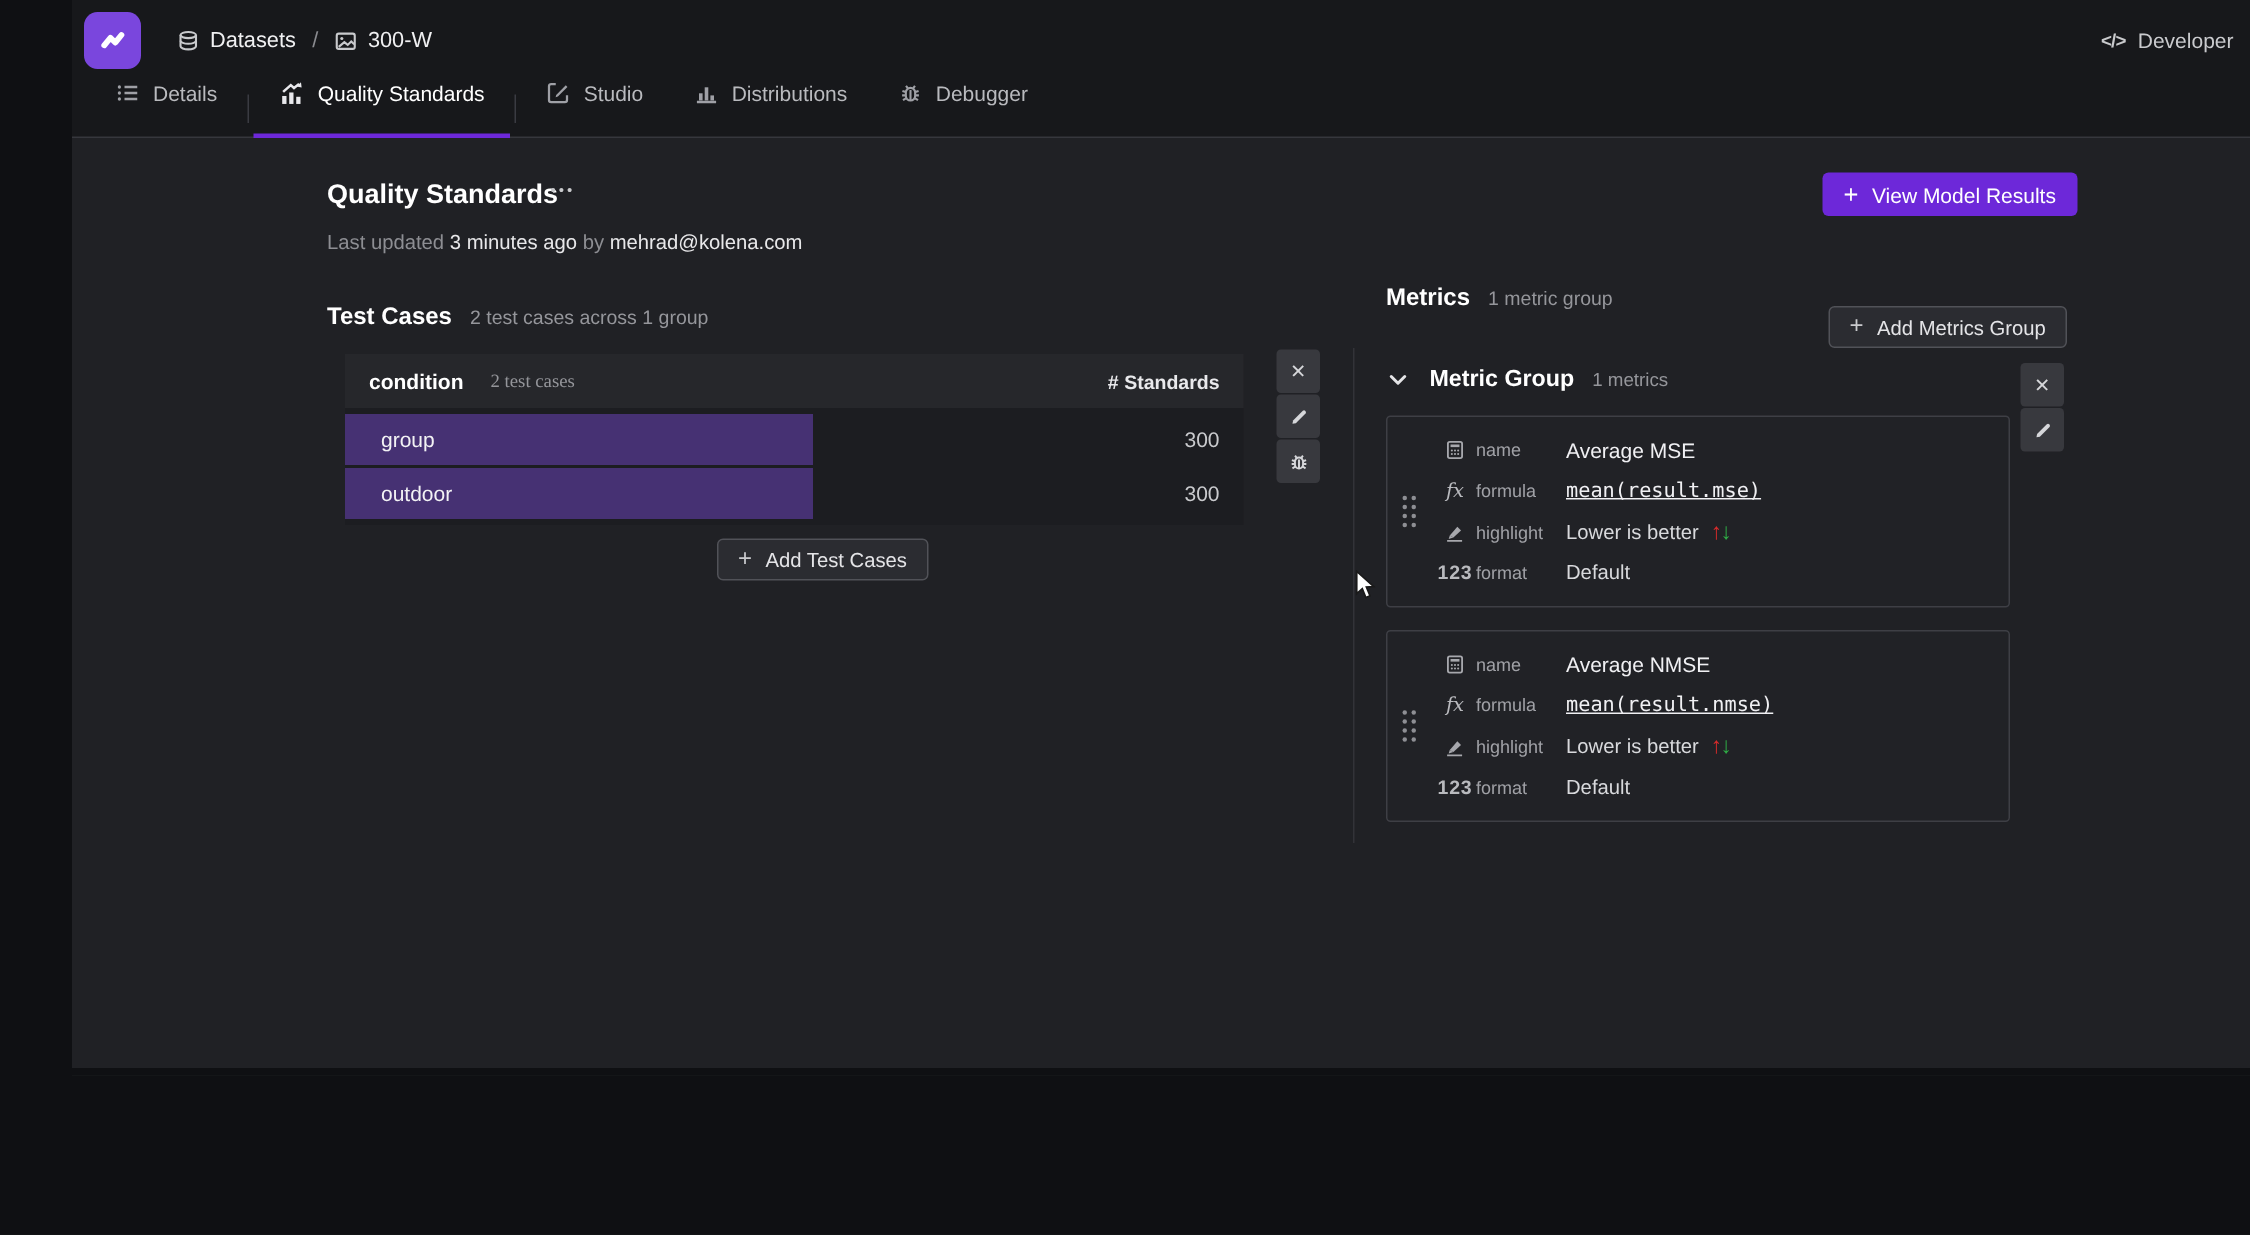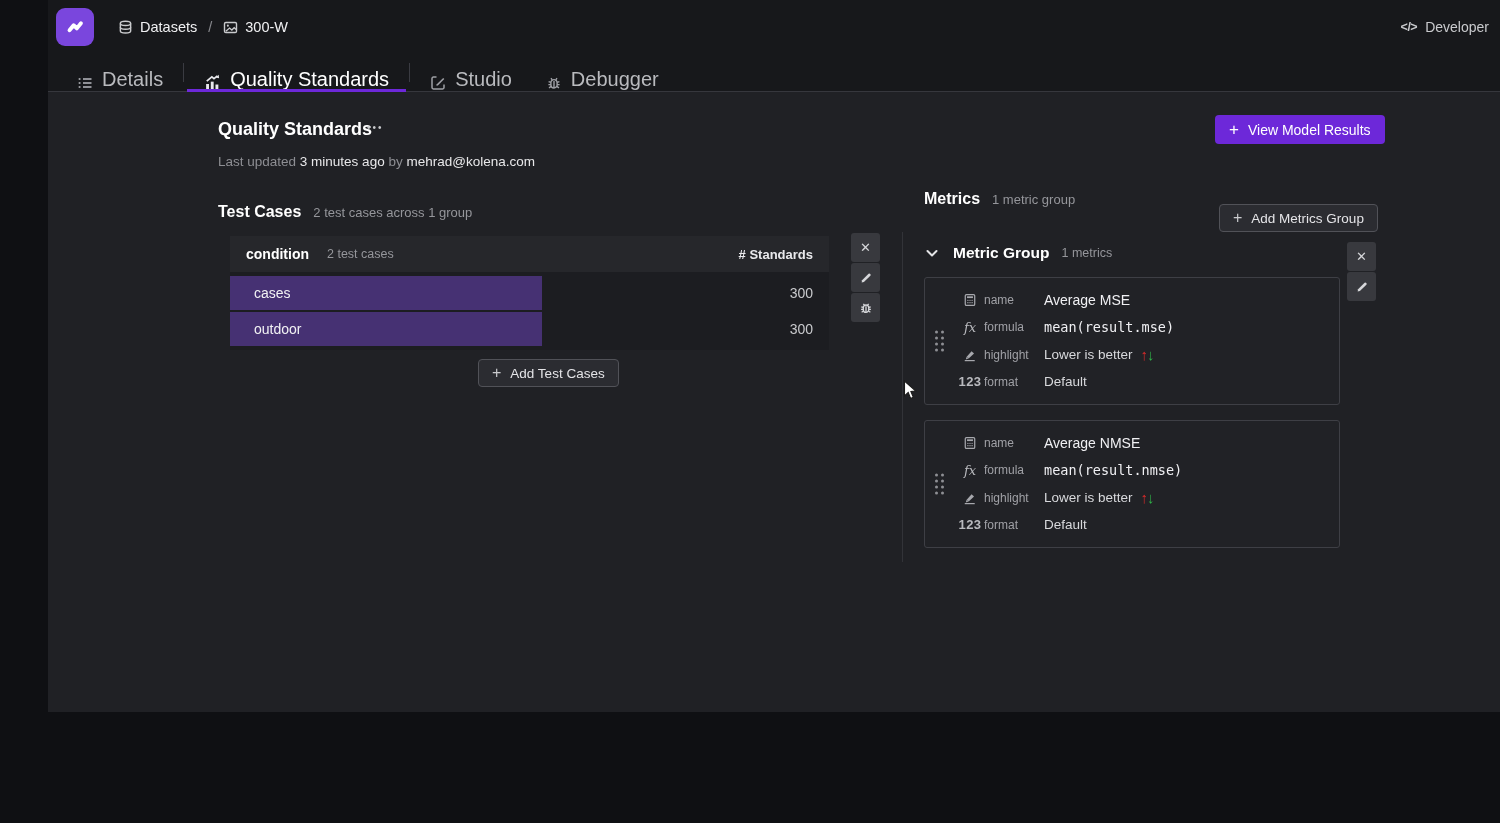--- a/index.html
+++ b/index.html
@@ -14,21 +14,21 @@
   .crumb { display:flex; align-items:center; gap:7px; color:#f0f0f2; cursor:pointer; }
   .crumb .cicon { color:#c9cacd; display:flex; }
   .bc-sep { color:#8a8b90; margin:0 2px; }
   .topnav-right { margin-left:auto; display:flex; align-items:center; gap:14px; }
   .dev { display:flex; align-items:center; gap:8px; color:#c9cacd; font-size:14px; cursor:pointer; }
   .code-glyph { font-size:12.5px; font-weight:bold; letter-spacing:-0.5px; color:#c9cacd; }
   .avatar { width:29px; height:29px; border-radius:50%; overflow:hidden; cursor:pointer; flex:none; }
 
   
   .tabbar { height:38px; background:#17181b; border-bottom:1px solid #36373d; display:flex; align-items:center; padding-left:12px; flex:none; }
-  .tab { position:relative; height:100%; display:flex; align-items:flex-end; gap:9px; padding:0 17px; font-size:20px; color:#b9babe; cursor:pointer; }
+  .tab { position:relative; height:100%; display:flex; align-items:flex-start; gap:9px; padding:0 17px; font-size:14px; color:#b9babe; cursor:pointer; }
   .tab .ticon { display:flex; color:#9fa0a6; }
   .tab.active { color:#ffffff; }
   .tab.active .ticon { color:#e8e8ec; }
   .tab.active::after { content:""; position:absolute; left:0; right:0; bottom:-1px; height:3px; background:#6d28d9; }
   .tab-sep { width:1px; height:19px; background:#3a3b42; margin:0 3px; }
 
   
   .content { position:relative; flex:1; background:#202125; }
   .bottom-strip { position:absolute; left:0; right:0; bottom:0; height:5px; background:#0f1013; }
 
@@ -43,21 +43,21 @@
   .btn-ghost .plus { color:#c9cacd; font-size:16px; line-height:1; margin-top:-1px; }
 
   .section-head { position:absolute; display:flex; align-items:baseline; gap:12px; }
   .section-head .st { font-size:16px; font-weight:bold; color:#fff; }
   .section-head .ss { font-size:13px; color:#95969b; }
 
   
   .tc-table { position:absolute; left:182px; top:144px; width:599px; }
   .tc-header { height:36px; background:#26272b; display:flex; align-items:center; padding:0 16px; }
   .tc-header .gname { font-size:14px; font-weight:bold; color:#fff; }
-  .tc-header .gsub { font-size:12.5px; color:#95969b; margin-left:18px; }
+  .tc-header .gsub { font-size:12.5px; color:#95969b; margin-left:18px;font-family:Liberation Serif, serif; }
   .tc-header .dp { margin-left:auto; font-size:13px; font-weight:bold; color:#e9e9ec; }
   .tc-body { background:#1c1d21; padding:4px 0 2px 0; }
   .tc-row { position:relative; height:34px; margin-bottom:2px; cursor:pointer; }
   .tc-bar { position:absolute; left:0; top:0; bottom:0; width:312px; background:#463173; }
   .tc-name { position:relative; z-index:1; padding-left:24px; line-height:34px; font-size:14px; color:#f2f2f4; }
   .tc-val { position:absolute; right:16px; top:0; line-height:34px; font-size:14px; color:#c9cacd; }
 
   .side-btns { position:absolute; display:flex; flex-direction:column; gap:1px; }
   .sq-btn { width:29px; height:29px; background:#38393e; border-radius:3px; display:flex; align-items:center; justify-content:center; color:#d6d7da; font-size:13px; cursor:pointer; }
 
@@ -74,21 +74,21 @@
 
   .metric-card { position:absolute; left:876px; width:416px; height:128px; background:#212226; border:1px solid #3e3f45; border-radius:3px; padding:9px 0 9px 37px; display:flex; flex-direction:column; justify-content:space-between; }
   .drag { position:absolute; left:10px; top:50%; transform:translateY(-50%); display:grid; grid-template-columns:repeat(2,3px); grid-auto-rows:3px; gap:3px 3px; cursor:grab; }
   .drag i { width:3px; height:3px; border-radius:50%; background:#8e8f94; }
   .m-row { display:flex; align-items:center; height:26px; }
   .m-icon { width:16px; display:flex; justify-content:center; color:#a7a8ad; flex:none; }
   .fx-glyph { font-family:"DejaVu Serif", serif; font-style:italic; font-size:13px; color:#b9babe; }
   .n123 { font-size:13px; font-weight:bold; letter-spacing:0.5px; color:#b9babe; }
   .m-label { width:52px; font-size:12px; color:#a0a1a6; margin-left:6px; flex:none; }
   .m-val { margin-left:8px; font-size:14px; color:#f0f0f3; }
-  .m-val.mono { font-family:"DejaVu Sans Mono", monospace; font-size:13.5px; }
+  .m-val.mono { font-family:"DejaVu Sans Mono", monospace; font-size:13.5px;text-decoration:underline; }
   .m-val.dim { font-size:13.5px; color:#d8d9dc; }
   .hl-arrows { margin-left:8px; font-size:15px; font-weight:bold; letter-spacing:-1px; }
   .hl-up { color:#d92b2b; }
   .hl-down { color:#2fae46; }
 
   .cursor { position:absolute; left:855px; top:288px; z-index:5; pointer-events:none; }
   svg { display:block; }
 </style>
 </head>
 <body>
@@ -172,20 +172,31 @@
       <span class="ticon">
         <svg width="16" height="16" viewBox="0 0 16 16" fill="none" stroke="currentColor" stroke-width="1.5">
           <path d="M14 9.5 V12.6 a1.4 1.4 0 0 1 -1.4 1.4 H3.4 A1.4 1.4 0 0 1 2 12.6 V3.4 A1.4 1.4 0 0 1 3.4 2 H6.5"></path>
           <path d="M6.8 9.3 L13.2 2.9 L14.3 4 L7.9 10.4 L6.4 10.8 Z" fill="currentColor" stroke="none"></path>
         </svg>
       </span>
       <span>Studio</span>
     </div>
     <div class="tab">
       <span class="ticon">
+        <svg width="16" height="16" viewBox="0 0 16 16" fill="currentColor">
+          <line x1="1.6" y1="14" x2="14.4" y2="14" stroke="currentColor" stroke-width="1.6"></line>
+          <rect x="3" y="8.2" width="2.4" height="4.8"></rect>
+            <rect x="6.8" y="4.2" width="2.4" height="8.8"></rect>
+            <rect x="10.6" y="9.6" width="2.4" height="3.4"></rect>
+        </svg>
+      </span>
+      <span>Distributions</span>
+    </div>
+    <div class="tab">
+      <span class="ticon">
         <svg width="16" height="16" viewBox="0 0 16 16" fill="none" stroke="currentColor" stroke-width="1.4">
           <path d="M8 4.6 a3.1 3.1 0 0 1 3.1 3.1 v2.2 a3.1 3.1 0 0 1 -6.2 0 V7.7 A3.1 3.1 0 0 1 8 4.6 Z"></path>
           <path d="M8 6 V13"></path>
           <path d="M6.2 4.8 L5 3.2 M9.8 4.8 L11 3.2"></path>
           <path d="M4.9 7.4 L2.6 6.6 M4.9 9.6 H2.4 M5.2 11.4 L3 12.8"></path>
           <path d="M11.1 7.4 L13.4 6.6 M11.1 9.6 H13.6 M10.8 11.4 L13 12.8"></path>
         </svg>
       </span>
       <span>Debugger</span>
     </div>
@@ -214,21 +225,21 @@
 
     <div class="tc-table">
       <div class="tc-header">
         <span class="gname">condition</span>
         <span class="gsub">2 test cases</span>
         <span class="dp"># Standards</span>
       </div>
       <div class="tc-body">
         <div class="tc-row">
           <div class="tc-bar"></div>
-          <div class="tc-name">cases</div>
+          <div class="tc-name">group</div>
           <div class="tc-val">300</div>
         </div>
         <div class="tc-row">
           <div class="tc-bar"></div>
           <div class="tc-name">outdoor</div>
           <div class="tc-val">300</div>
         </div>
       </div>
     </div>
 

